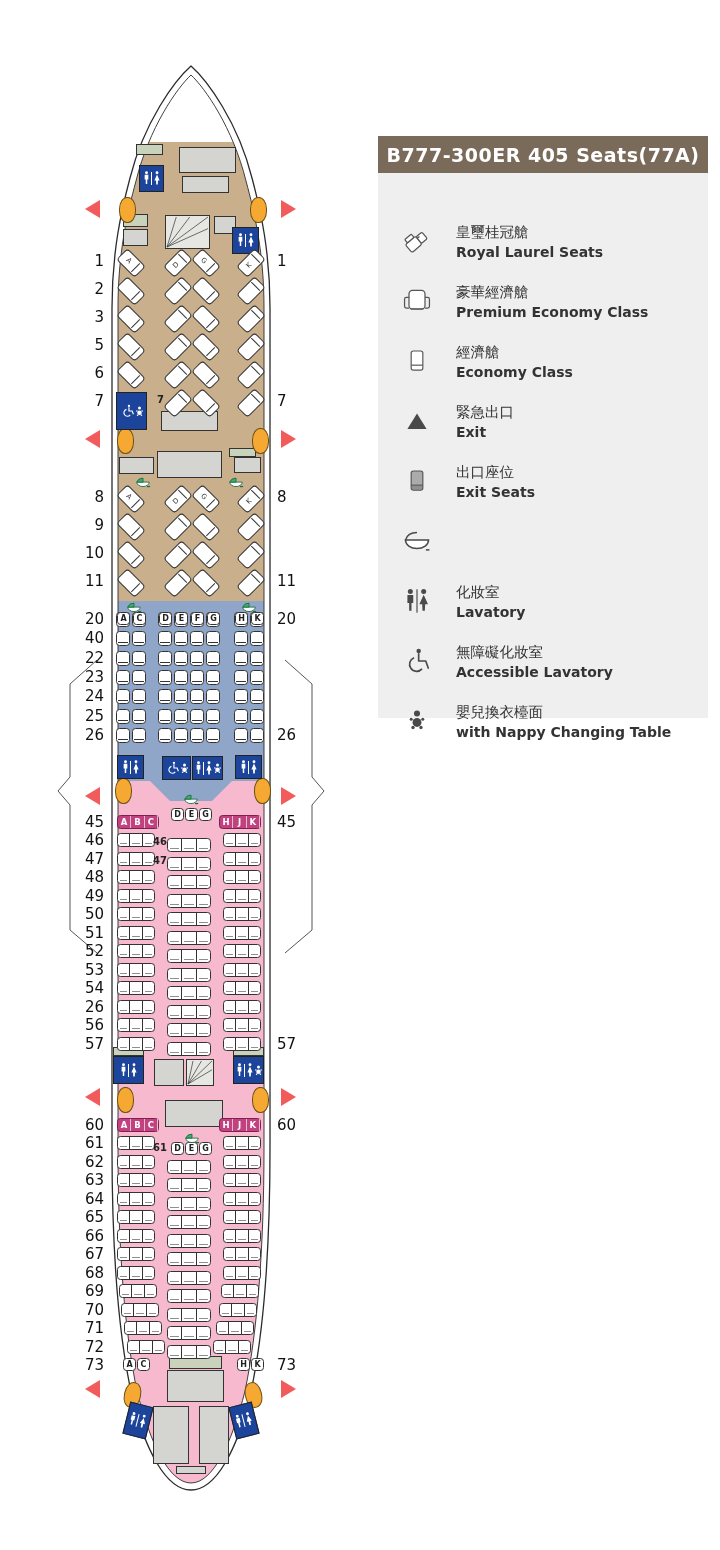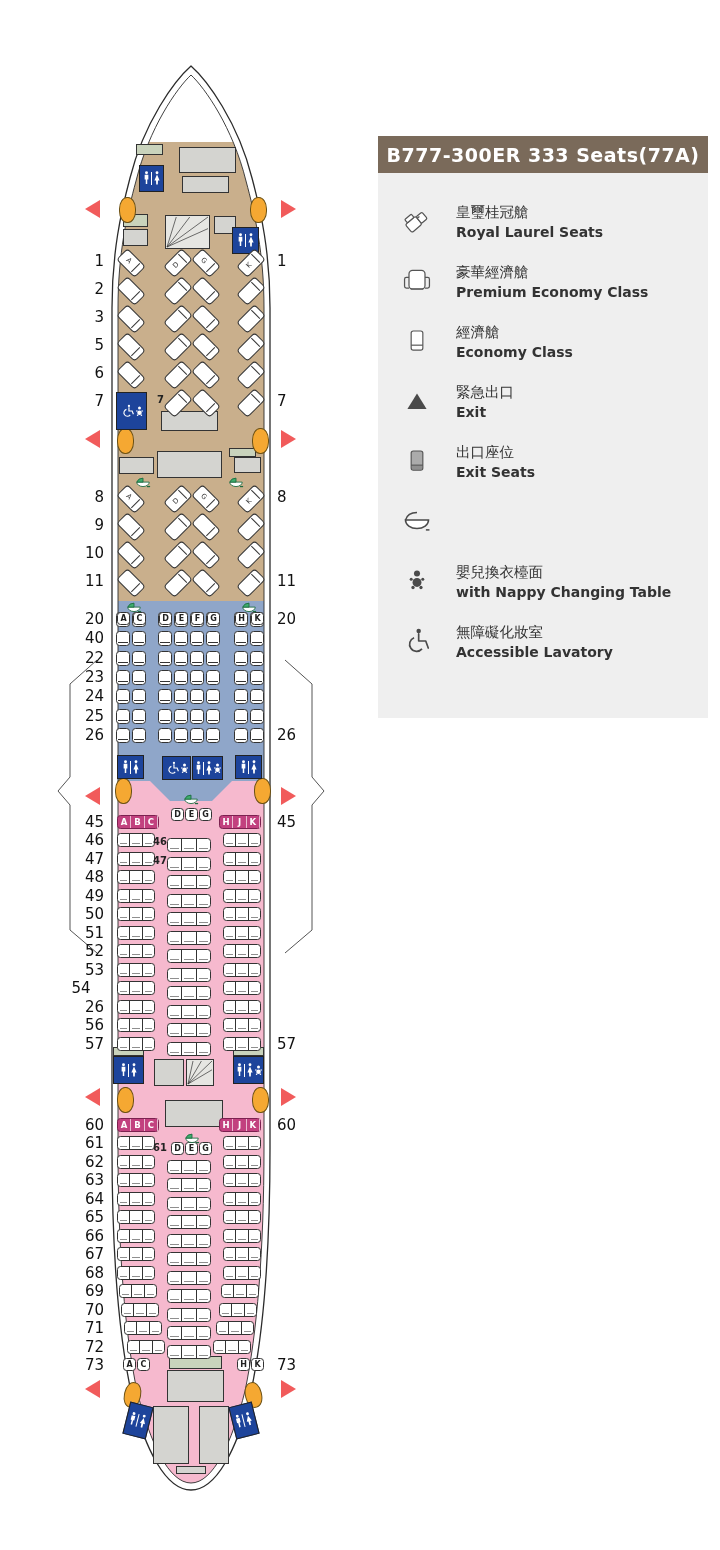--- a/index.html
+++ b/index.html
@@ -31,33 +31,33 @@
   .y3.exit{background:#C2417F;border-color:#7c2150;}
   .y3.exit span{border-right:1px solid rgba(255,255,255,.65);display:flex;align-items:center;justify-content:center;
                 color:#fff;font-size:8.5px;font-weight:bold;}
   .lb{position:absolute;width:13px;height:13px;background:#fff;border:1px solid #333;border-radius:3.5px;
       display:flex;align-items:center;justify-content:center;font-size:8px;font-weight:bold;color:#222;box-sizing:border-box;}
   .bassinet{position:absolute;}
   
   #legend{position:absolute;left:378px;top:136px;width:330px;height:582px;background:#EFEFEF;}
   #legend-header{height:37px;background:#7A6A5A;color:#fff;display:flex;align-items:center;justify-content:center;
                  font-size:19px;font-weight:bold;letter-spacing:.5px;}
-  #legend-items{padding-top:18px;}
+  #legend-items{padding-top:18px;margin-top:20px;}
   .lg-item{display:flex;align-items:center;height:60px;}
   .lg-icon{width:78px;display:flex;align-items:center;justify-content:center;flex:none;}
   .lg-text{display:flex;flex-direction:column;gap:2px;}
   .lg-zh{font-size:14.5px;color:#333;}
   .lg-en{font-size:14px;font-weight:bold;color:#333;}
 </style>
 </head>
 <body>
 
 <div id="stage">
   <div id="legend">
-    <div id="legend-header">B777-300ER 333 Seats(77A)</div>
+    <div id="legend-header">B777-300ER 405 Seats(77A)</div>
     <div id="legend-items">
         <div class="lg-item">
           <span class="lg-icon">
             <svg viewBox="0 0 36 36" width="34" height="34">
               <g transform="rotate(-40 18 18)" fill="#fff" stroke="#555" stroke-width="1.3">
                 <rect x="6" y="13" width="14" height="11" rx="2"></rect>
                 <rect x="20" y="14" width="8" height="9" rx="1.5"></rect>
                 <rect x="9" y="8.5" width="9" height="4.5" rx="1"></rect>
                 <path d="M20,16 h3" fill="none"></path>
               </g>
@@ -121,45 +121,60 @@
           <span class="lg-icon">
             <svg viewBox="0 0 36 36" width="32" height="32" fill="none" stroke="#4a4a4a" stroke-width="1.7">
               <path d="M5,17 a13,9.5 0 0,0 26,0 z" fill="#fff"></path>
               <path d="M5,17 q2.5,-8.5 13,-8.5"></path>
               <path d="M28,28 h4"></path>
             </svg>
           </span>
         </div>
         <div class="lg-item">
           <span class="lg-icon">
+            <svg viewBox="0 0 36 36" width="30" height="30" fill="#4a4a4a">
+              <circle cx="10" cy="6.5" r="3"></circle>
+              <path d="M6.5,10.8 h7 v9.5 h-2.1 v9.5 h-2.8 v-9.5 H6.5 z"></path>
+              <rect x="17.3" y="4" width="1.4" height="28"></rect>
+              <circle cx="26" cy="6.5" r="3"></circle>
+              <path d="M26,10.5 l5.2,11.5 h-3.4 l-0.4,7.8 h-2.8 l-0.4,-7.8 H20.8 z"></path>
+            </svg>
+          </span>
+          <span class="lg-text">
+            <span class="lg-zh">化妝室</span>
+            <span class="lg-en">Lavatory</span>
+          </span>
+        </div>
+        <div class="lg-item">
+          <span class="lg-icon">
+            <svg viewBox="0 0 36 36" width="30" height="30" fill="none" stroke="#4a4a4a" stroke-width="2">
+              <circle cx="20" cy="6" r="2.7" fill="#4a4a4a" stroke="none"></circle>
+              <path d="M20,9.5 v8.5 h8.5 l3,8.5" stroke-linecap="round" stroke-linejoin="round"></path>
+              <path d="M14.5,14 a8.5,8.5 0 1,0 9.5,13.5"></path>
+            </svg>
+          </span>
+          <span class="lg-text">
+            <span class="lg-zh">無障礙化妝室</span>
+            <span class="lg-en">Accessible Lavatory</span>
+          </span>
+        </div>
+        <div class="lg-item">
+          <span class="lg-icon">
             <svg viewBox="0 0 36 36" width="26" height="26" fill="#4a4a4a">
               <circle cx="18" cy="7.5" r="4.2"></circle>
               <circle cx="18" cy="20" r="6.2"></circle>
               <circle cx="10" cy="15.5" r="2.1"></circle>
               <circle cx="26" cy="15.5" r="2.1"></circle>
               <circle cx="12.5" cy="27" r="2.3"></circle>
               <circle cx="23.5" cy="27" r="2.3"></circle>
             </svg>
           </span>
           <span class="lg-text">
             <span class="lg-zh">嬰兒換衣檯面</span>
             <span class="lg-en">with Nappy Changing Table</span>
-          </span>
-        </div>
-        <div class="lg-item">
-          <span class="lg-icon">
-            <svg viewBox="0 0 36 36" width="30" height="30" fill="none" stroke="#4a4a4a" stroke-width="2">
-              <circle cx="20" cy="6" r="2.7" fill="#4a4a4a" stroke="none"></circle>
-              <path d="M20,9.5 v8.5 h8.5 l3,8.5" stroke-linecap="round" stroke-linejoin="round"></path>
-              <path d="M14.5,14 a8.5,8.5 0 1,0 9.5,13.5"></path>
-            </svg>
-          </span>
-          <span class="lg-text">
-            <span class="lg-zh">無障礙化妝室</span>
-            <span class="lg-en">Accessible Lavatory</span>
           </span>
         </div>
       </div>
   </div>
   <div id="plane">
       <svg id="hull-svg" width="720" height="1550">
         <path d="M191,66 C175,80 144,122 130,178 C121,212 112,252 112,308 L112,1148 C112,1252 119,1338 132,1396 C145,1450 166,1490 191,1490 C216,1490 237,1450 250,1396 C263,1338 270,1252 270,1148 L270,308 C270,252 261,212 252,178 C238,122 207,80 191,66 Z" fill="#ffffff" stroke="#2b2b2b" stroke-width="1.3"></path>
         <clipPath id="cabinclip">
           <path d="M191,75 C177,88 149,128 136,181 C127,214 118,254 118,308 L118,1148 C118,1250 125,1334 137,1391 C150,1443 169,1483 191,1483 C213,1483 232,1443 245,1391 C257,1334 264,1250 264,1148 L264,308 C264,254 255,214 246,181 C233,128 205,88 191,75 Z"></path>
         </clipPath>
@@ -1531,21 +1546,21 @@
       <div class="rownum left" style="left: 58px; top: 727px;">26</div>
       <div class="rownum left" style="left: 58px; top: 814px;">45</div>
       <div class="rownum left" style="left: 58px; top: 832px;">46</div>
       <div class="rownum left" style="left: 58px; top: 851px;">47</div>
       <div class="rownum left" style="left: 58px; top: 869px;">48</div>
       <div class="rownum left" style="left: 58px; top: 888px;">49</div>
       <div class="rownum left" style="left: 58px; top: 906px;">50</div>
       <div class="rownum left" style="left: 58px; top: 925px;">51</div>
       <div class="rownum left" style="left: 58px; top: 943px;">52</div>
       <div class="rownum left" style="left: 58px; top: 962px;">53</div>
-      <div class="rownum left" style="left: 58px; top: 980px; text-align: center;">54</div>
+      <div class="rownum left" style="left: 58px; top: 980px;">54</div>
       <div class="rownum left" style="left: 58px; top: 999px;">26</div>
       <div class="rownum left" style="left: 58px; top: 1017px;">56</div>
       <div class="rownum left" style="left: 58px; top: 1036px;">57</div>
       <div class="rownum left" style="left: 58px; top: 1117px;">60</div>
       <div class="rownum left" style="left: 58px; top: 1135px;">61</div>
       <div class="rownum left" style="left: 58px; top: 1154px;">62</div>
       <div class="rownum left" style="left: 58px; top: 1172px;">63</div>
       <div class="rownum left" style="left: 58px; top: 1191px;">64</div>
       <div class="rownum left" style="left: 58px; top: 1209px;">65</div>
       <div class="rownum left" style="left: 58px; top: 1228px;">66</div>

